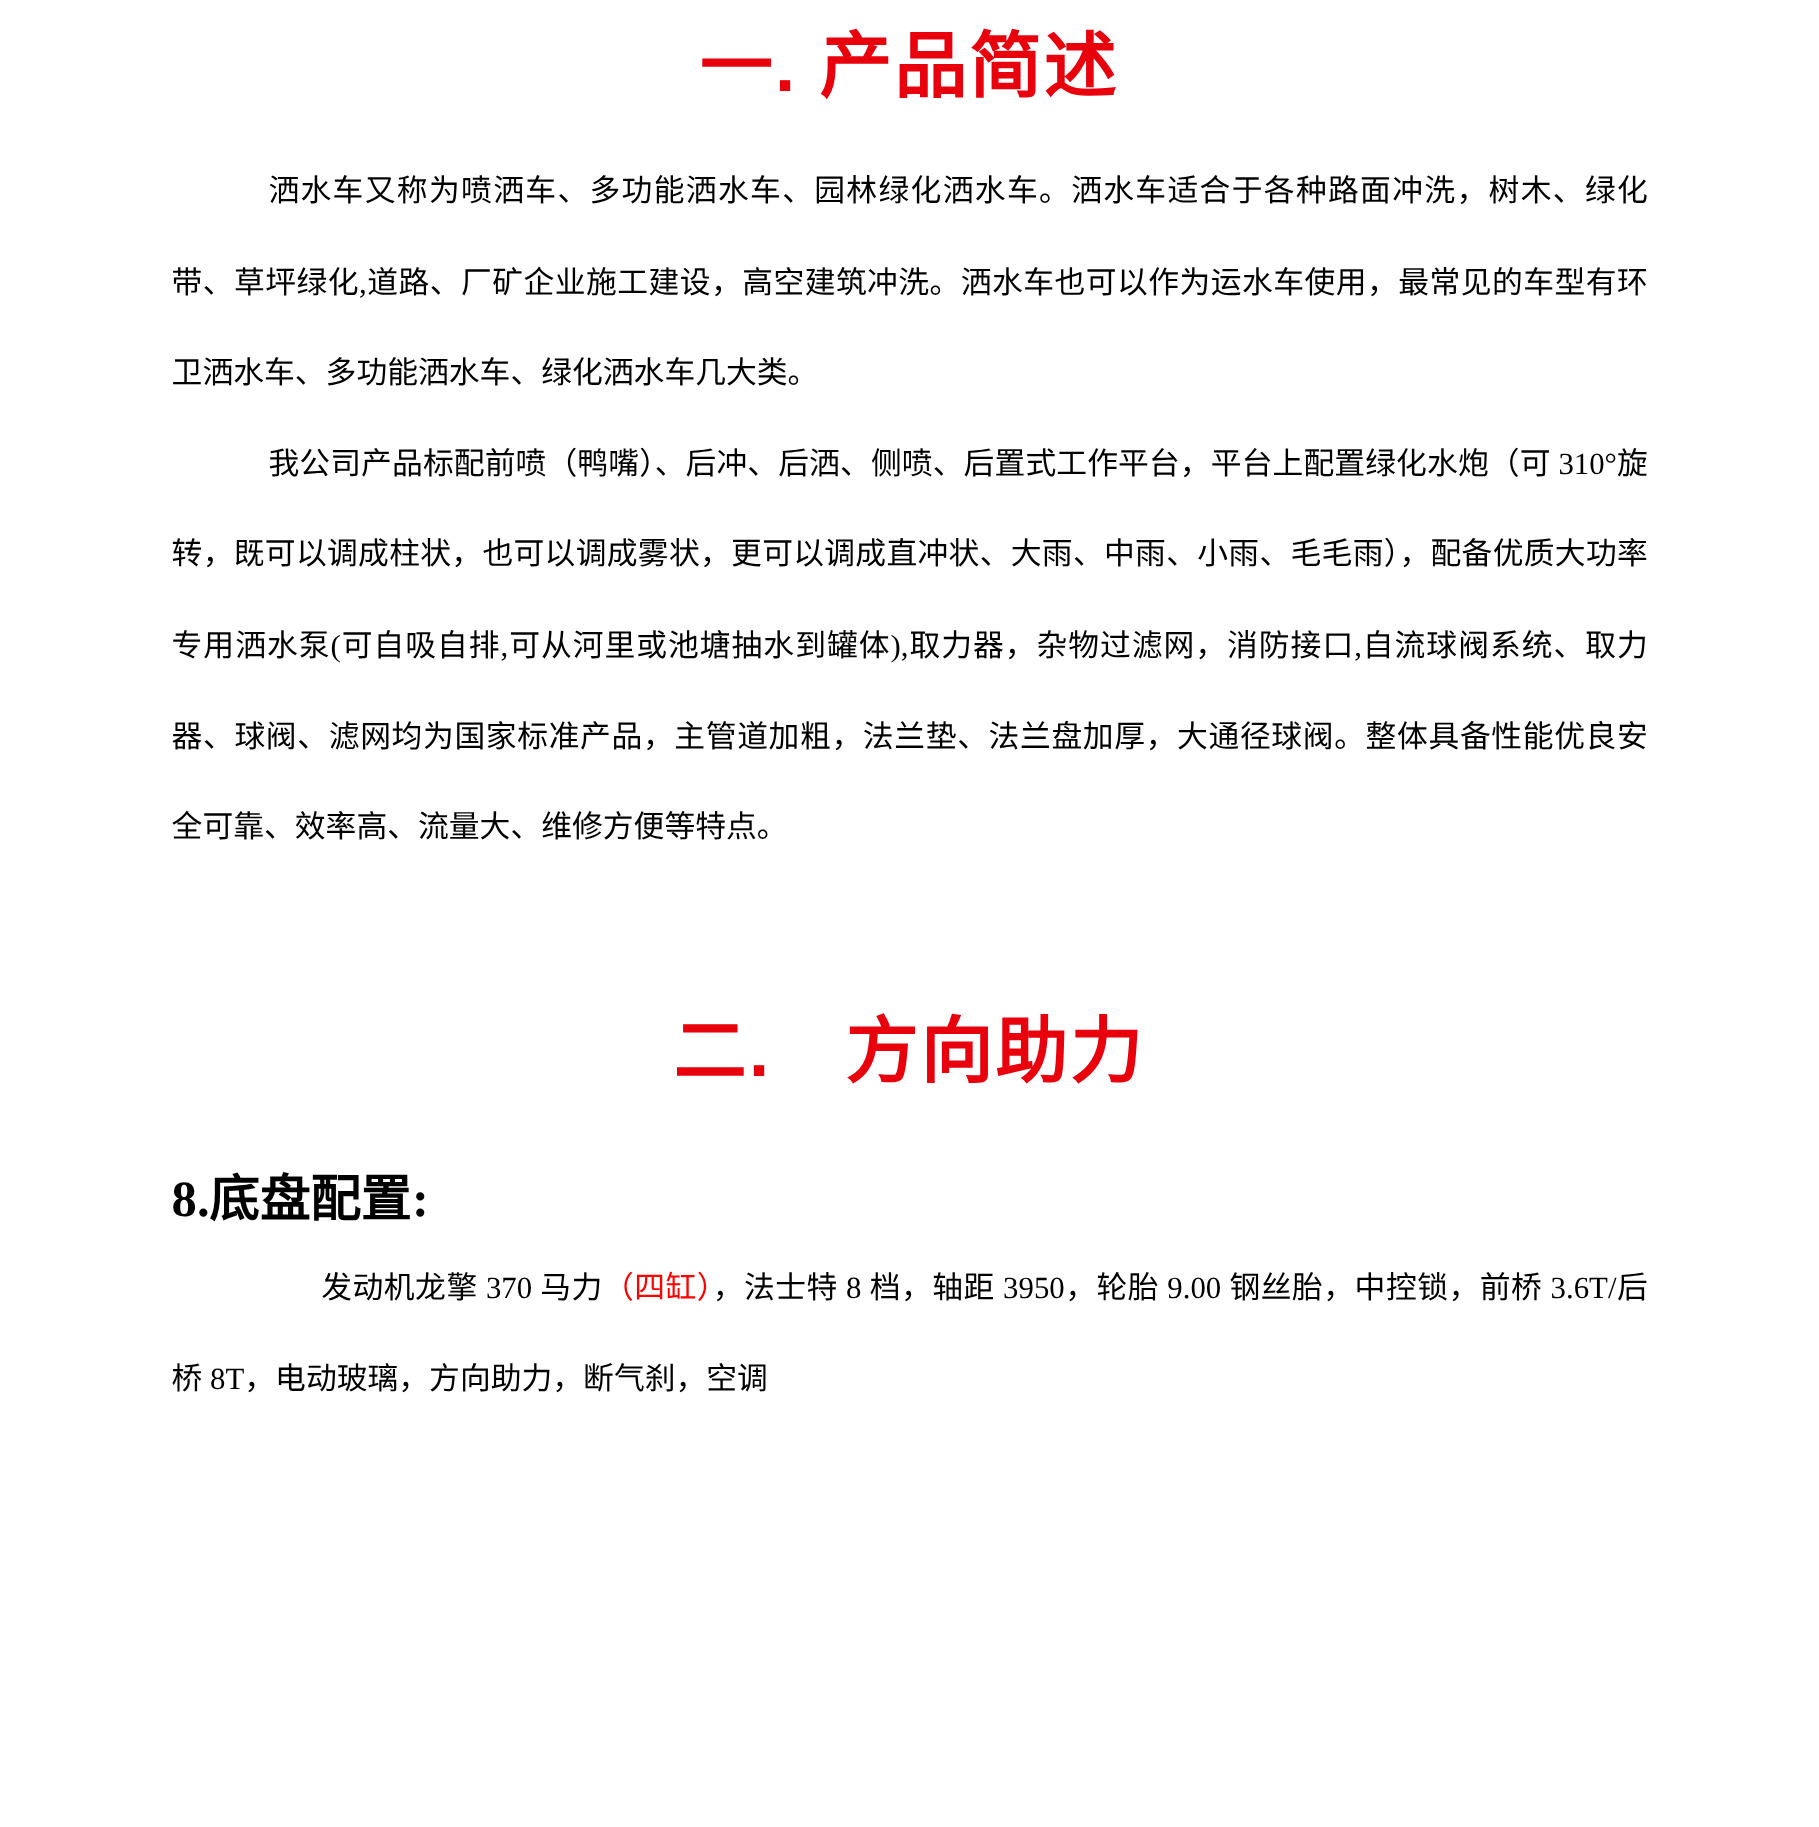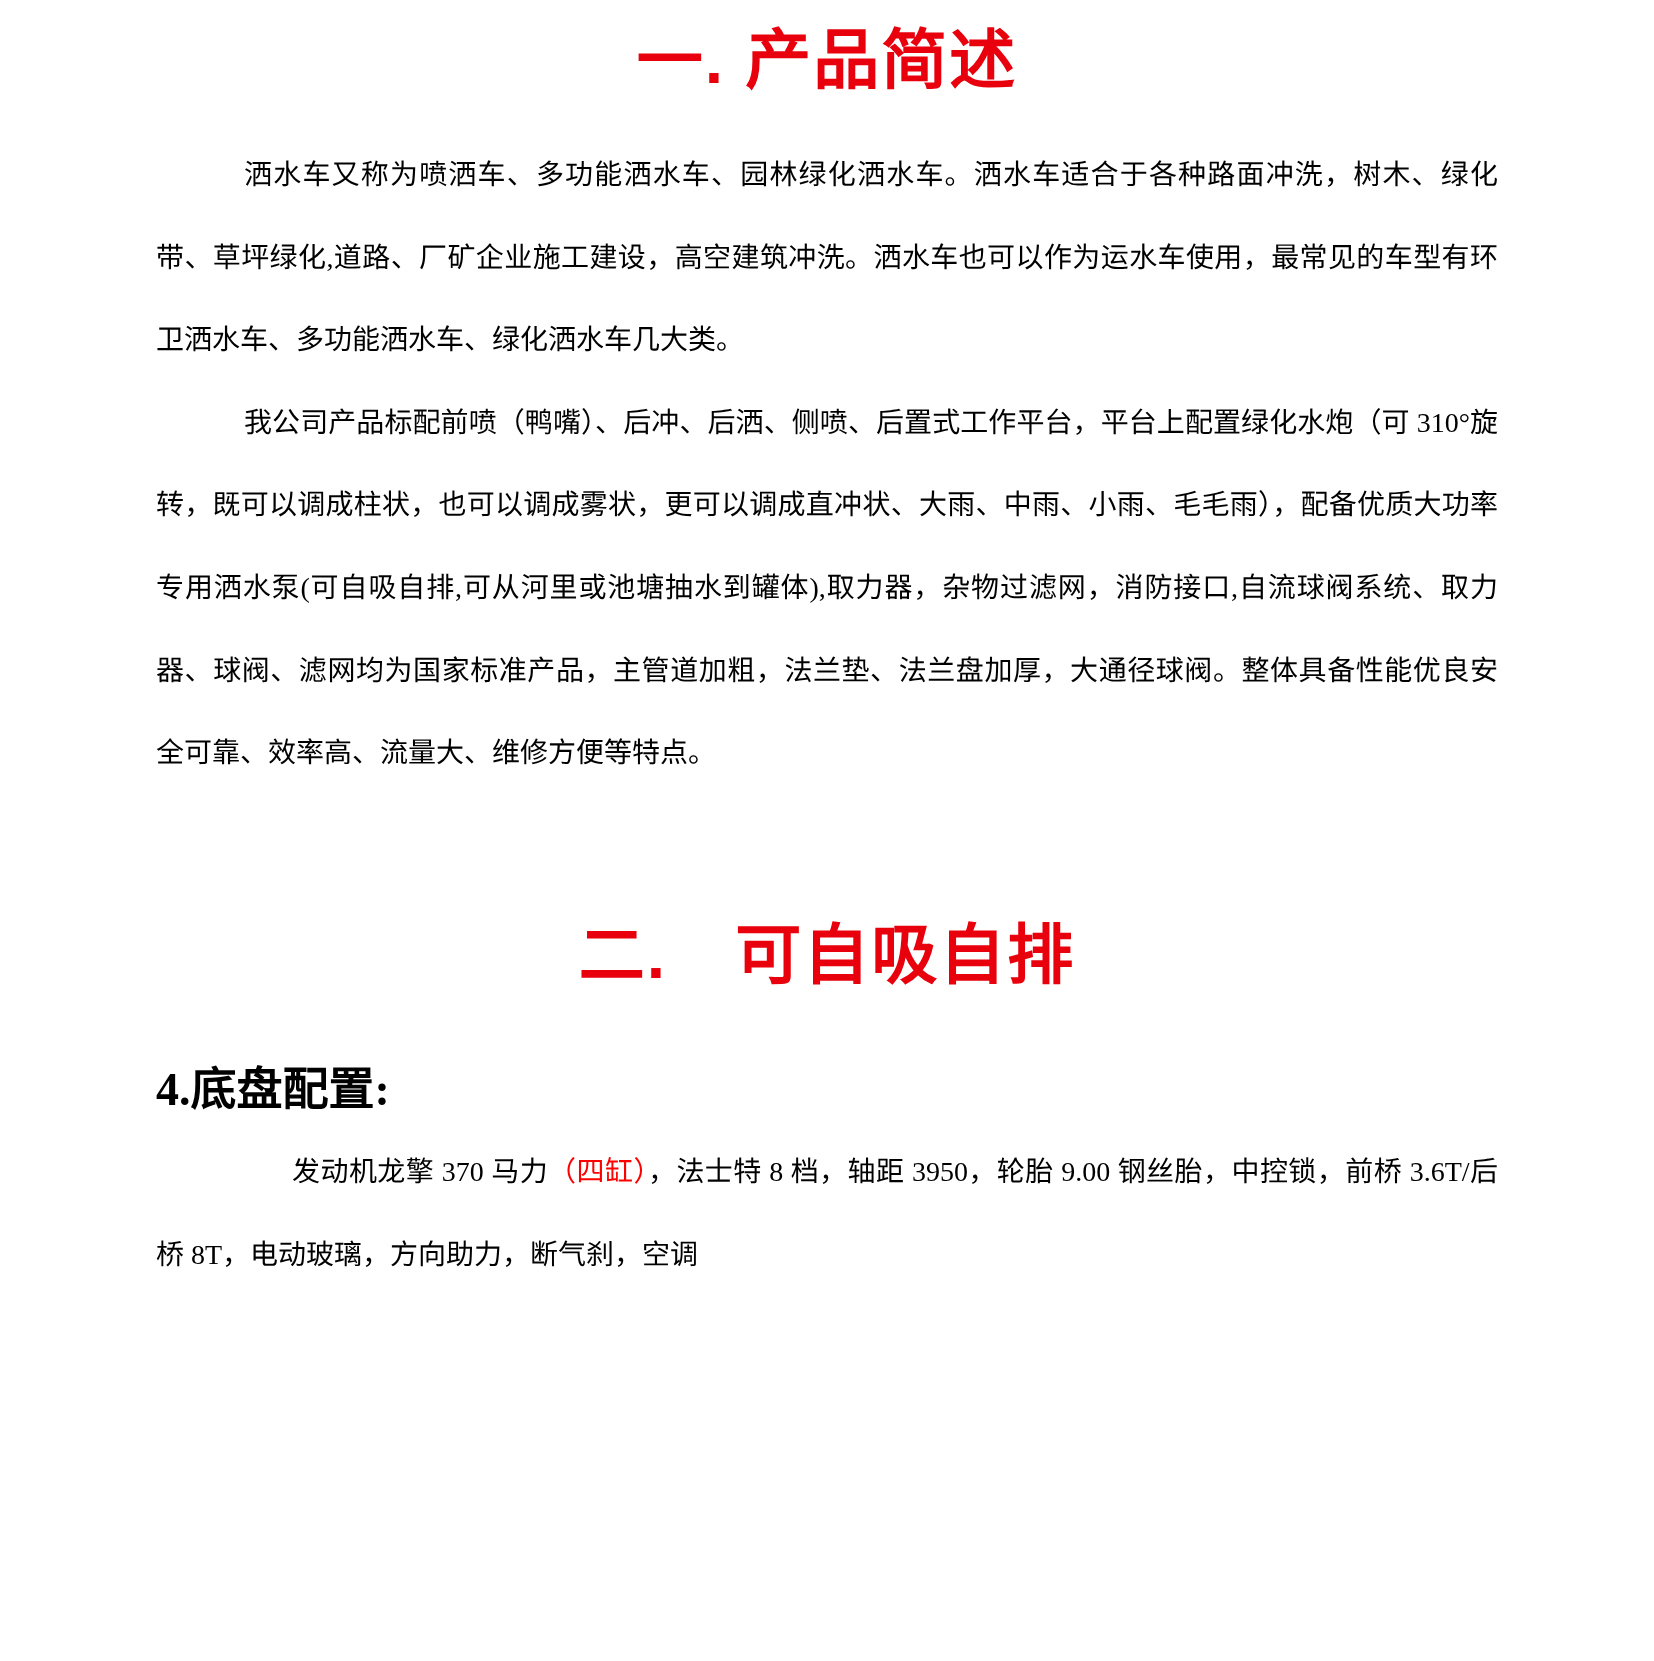--- a/index.html
+++ b/index.html
@@ -67,19 +67,19 @@
 <body>
 
 <div class="page">
 
   <h1 class="section-title first">一. 产品简述</h1>
 
   <p class="body-para">洒水车又称为喷洒车、多功能洒水车、园林绿化洒水车。洒水车适合于各种路面冲洗，树木、绿化带、草坪绿化,道路、厂矿企业施工建设，高空建筑冲洗。洒水车也可以作为运水车使用，最常见的车型有环卫洒水车、多功能洒水车、绿化洒水车几大类。</p>
 
   <p class="body-para">我公司产品标配前喷（鸭嘴）、后冲、后洒、侧喷、后置式工作平台，平台上配置绿化水炮（可 310°旋转，既可以调成柱状，也可以调成雾状，更可以调成直冲状、大雨、中雨、小雨、毛毛雨），配备优质大功率专用洒水泵(可自吸自排,可从河里或池塘抽水到罐体),取力器，杂物过滤网，消防接口,自流球阀系统、取力器、球阀、滤网均为国家标准产品，主管道加粗，法兰垫、法兰盘加厚，大通径球阀。整体具备性能优良安全可靠、效率高、流量大、维修方便等特点。</p>
 
-  <h1 class="section-title second">二.　可自吸自排</h1>
+  <h1 class="section-title second">二.　方向助力</h1>
 
-  <p class="sub-heading">4.底盘配置:</p>
+  <p class="sub-heading">8.底盘配置:</p>
 
   <p class="body-para chassis-para"><span>发动机龙擎 370 马力</span><span class="red-inline">（四缸）</span><span>，法士特 8 档，轴距 3950，轮胎 9.00 钢丝胎，中控锁，前桥 3.6T/后桥 8T，电动玻璃，方向助力，断气刹，空调</span></p>
 
 </div>
 
 </body></html>

